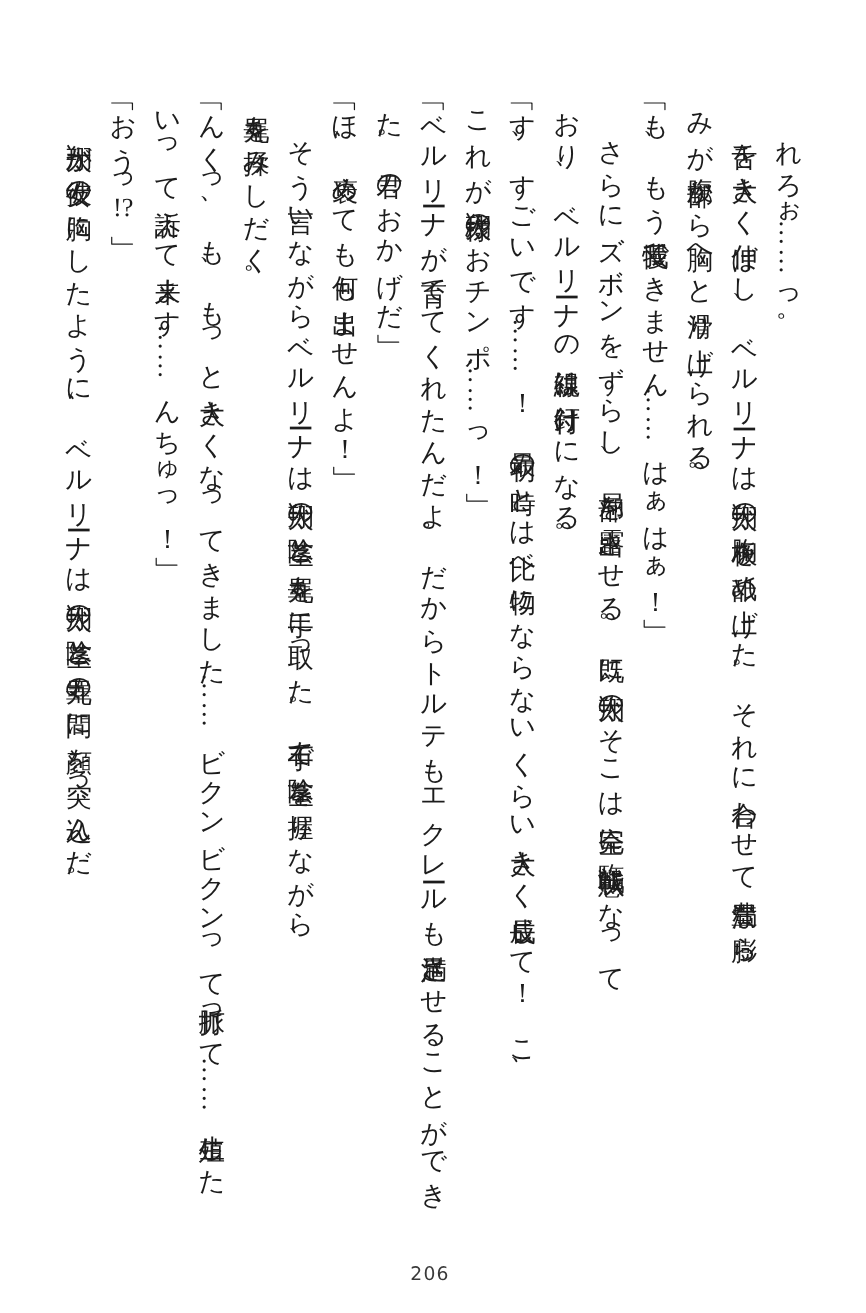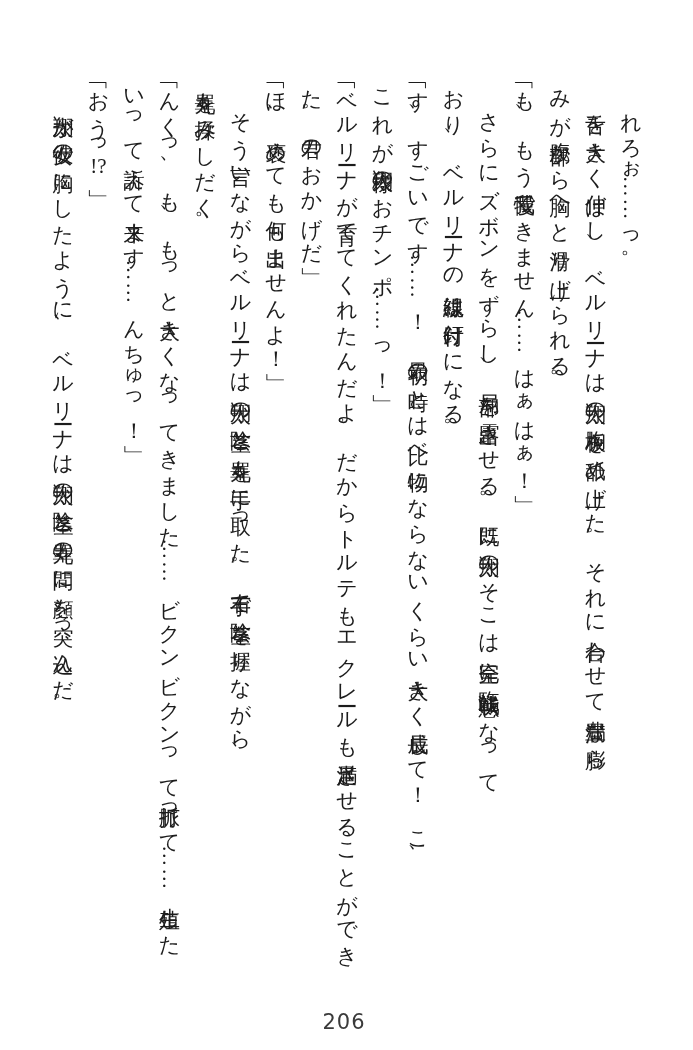--- a/index.html
+++ b/index.html
@@ -41,21 +41,21 @@
     text-combine-upright: all;
     -webkit-text-combine: horizontal;
     letter-spacing: 0;
   }
   .page-number {
     position: absolute;
     top: 1010px;
     left: 314px;
     width: 60px;
     text-align: center;
-    font-size: 21px;
+    font-size: 15px;
     letter-spacing: 1px;
     color: #3a3a3a;
     font-family: "DejaVu Sans", sans-serif;
   }
 </style>
 </head>
 <body>
 
 <div class="book-page">
 

